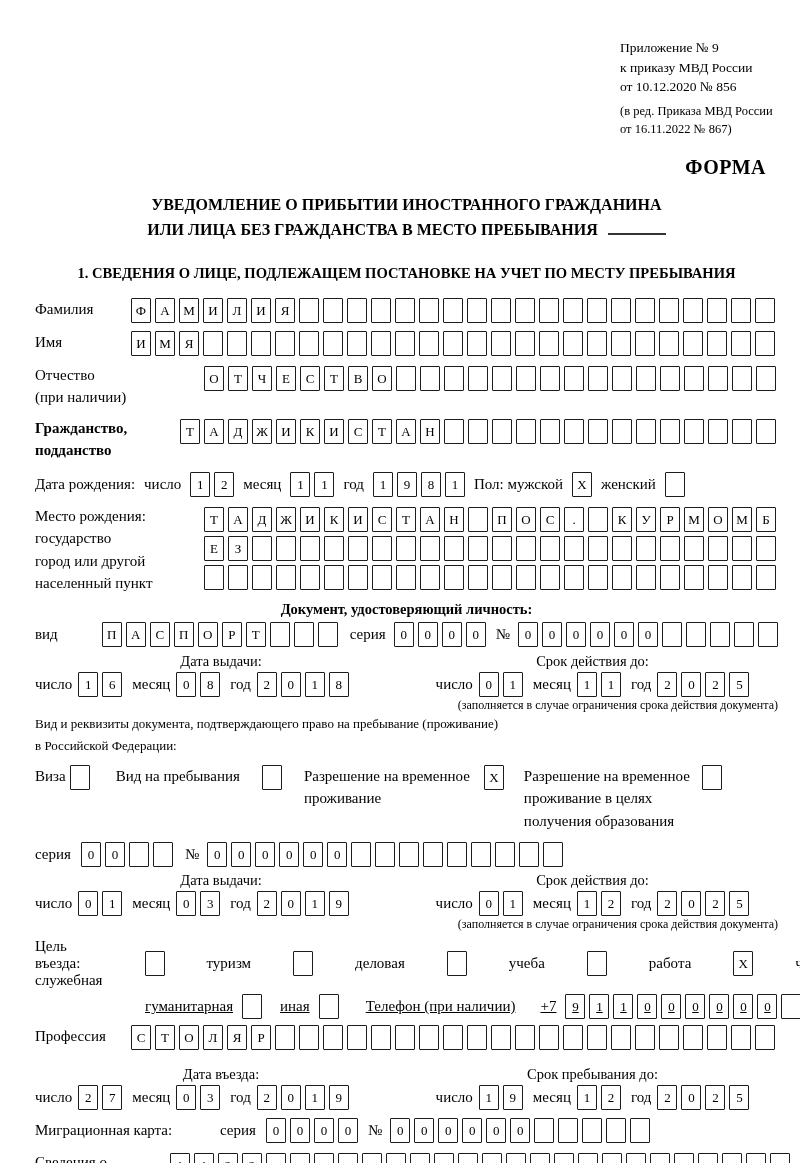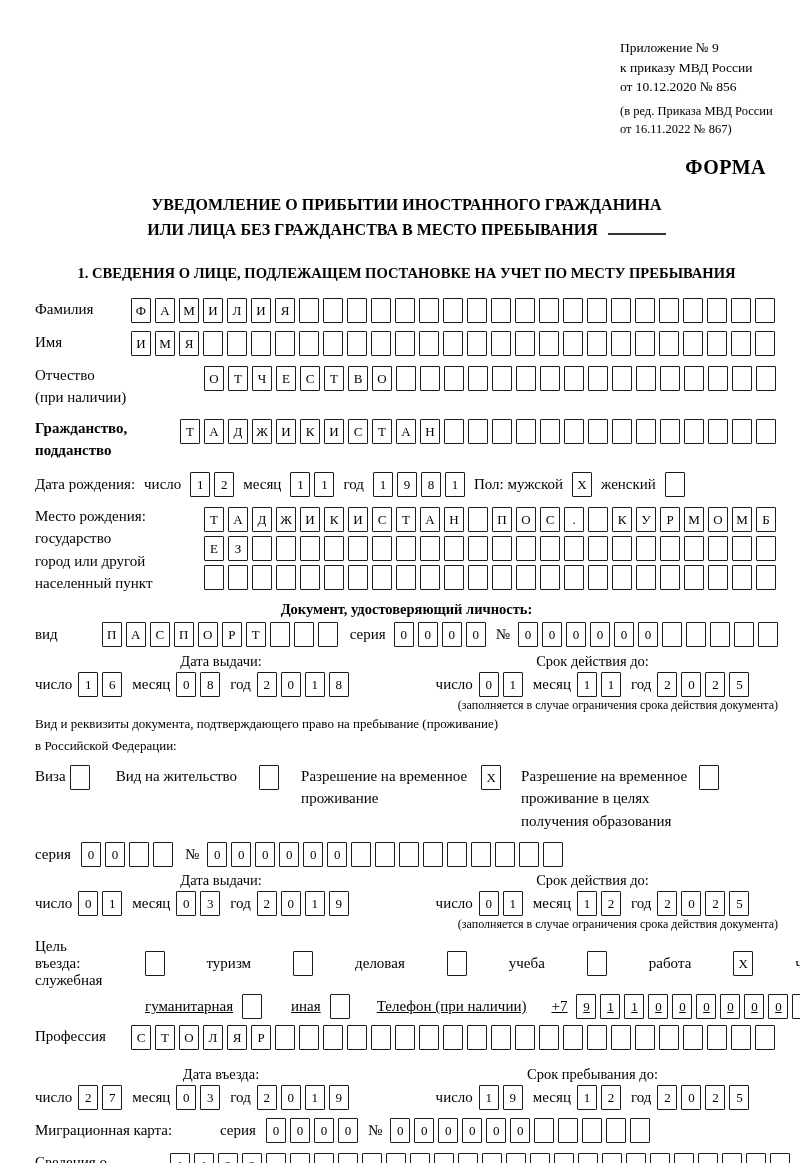--- a/index.html
+++ b/index.html
@@ -424,21 +424,21 @@
   <div class="intro">в Российской Федерации:</div>
 
   <div class="optrow">
     <div class="opt">
       <span class="olbl">Виза</span>
       <span class="cellrow" style="margin-left:4px;">
           <span class="cell"></span>
         </span>
     </div>
     <div class="opt" style="margin-left:26px;">
-      <span class="olbl">Вид на жительство</span>
+      <span class="olbl">Вид на пребывания</span>
       <span class="cellrow" style="margin-left:22px;">
           <span class="cell"></span>
         </span>
     </div>
     <div class="opt" style="margin-left:22px;">
       <span class="olbl">
         <div>Разрешение на временное</div>
         <div>проживание</div>
       </span>
       <span class="cellrow" style="margin-left:14px;">
@@ -562,21 +562,21 @@
     <span class="cellrow">
         <span class="cell"></span>
       </span>
   </div>
 
   <div class="inline-row ir-gap purpose2">
     <span>гуманитарная</span>
     <span class="cellrow">
         <span class="cell"></span>
       </span>
-    <span style="margin-left:20px;">иная</span>
+    <span style="margin-left:9px;">иная</span>
     <span class="cellrow">
         <span class="cell"></span>
       </span>
     <span style="margin-left:18px;" class="nowrap">Телефон (при наличии)</span>
     <span style="margin-left:16px;">+7</span>
     <span class="cellrow">
         <span class="cell">9</span>
         <span class="cell">1</span>
         <span class="cell">1</span>
         <span class="cell">0</span>

